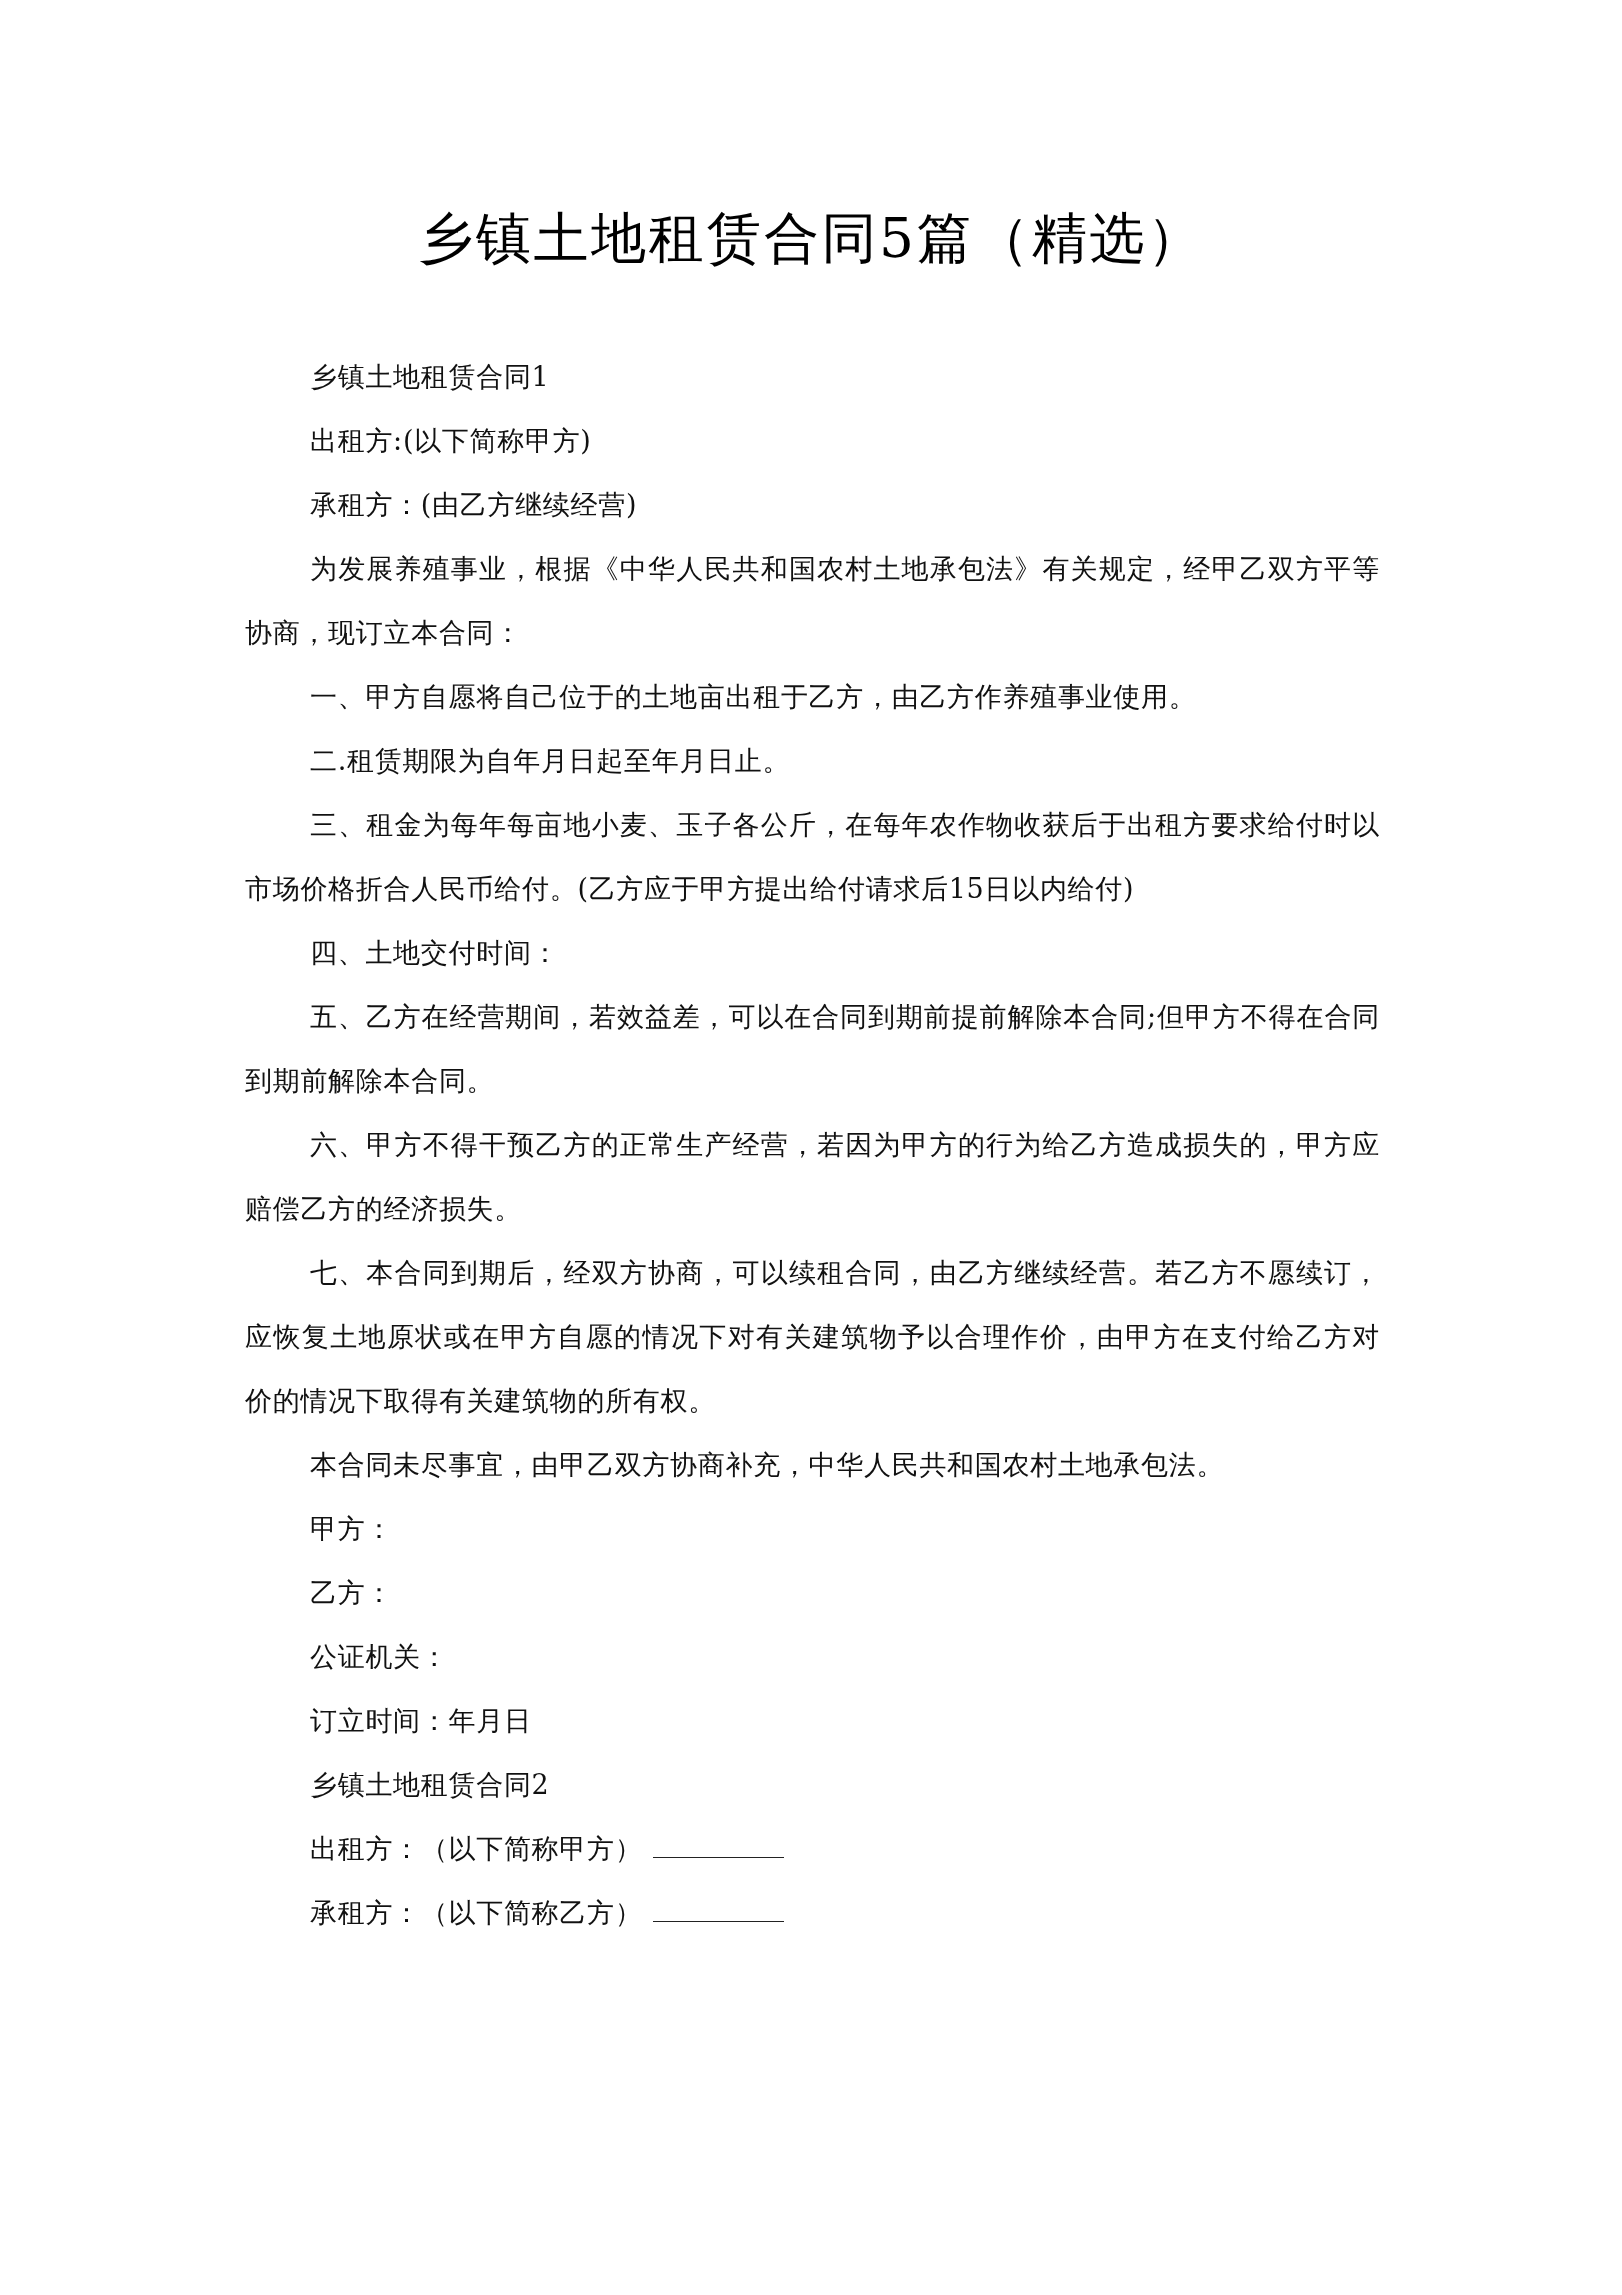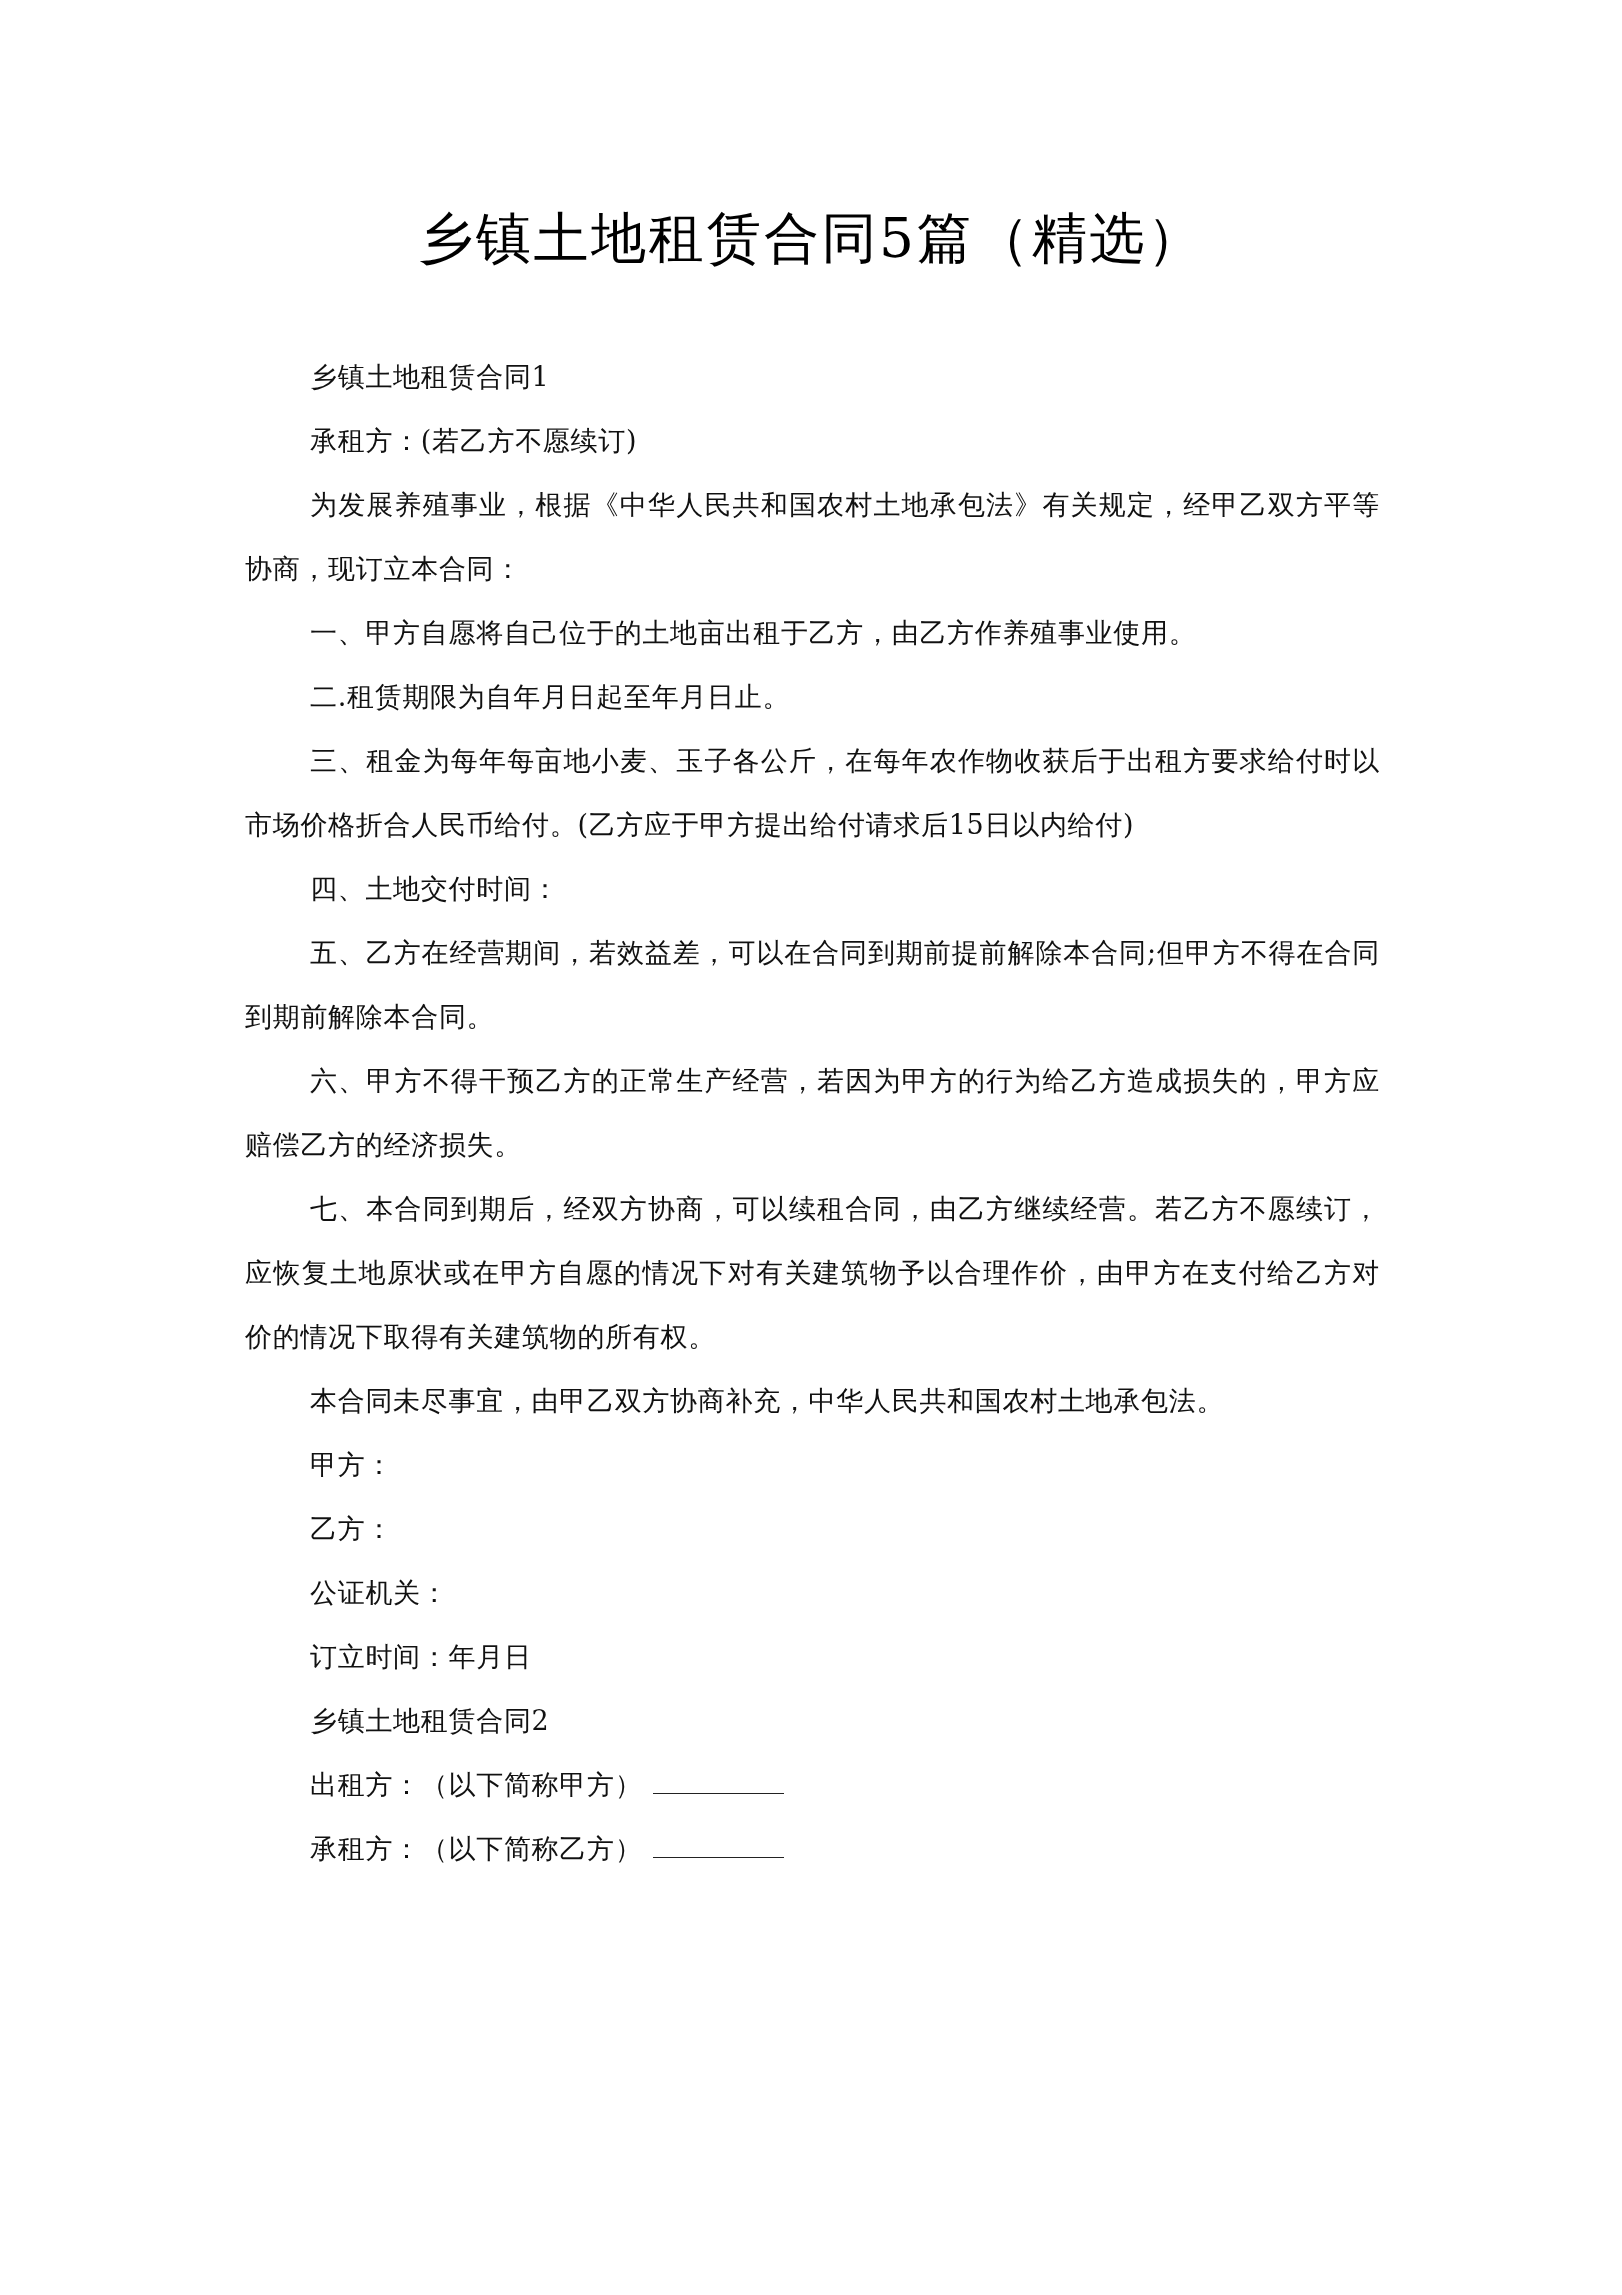--- a/index.html
+++ b/index.html
@@ -63,21 +63,22 @@
     }
   </style>
 </head>
 <body>
 
 <div class="page">
   <h1 class="title">乡镇土地租赁合同5篇（精选）</h1>
 
   <div class="body">
     <p class="p">乡镇土地租赁合同1</p>
-    <p class="p">承租方：(若乙方不愿续订)</p>
+    <p class="p">出租方:(以下简称甲方)</p>
+    <p class="p">承租方：(由乙方继续经营)</p>
     <p class="p">为发展养殖事业，根据《中华人民共和国农村土地承包法》有关规定，经甲乙双方平等协商，现订立本合同：</p>
     <p class="p">一、甲方自愿将自己位于的土地亩出租于乙方，由乙方作养殖事业使用。</p>
     <p class="p">二.租赁期限为自年月日起至年月日止。</p>
     <p class="p">三、租金为每年每亩地小麦、玉子各公斤，在每年农作物收获后于出租方要求给付时以市场价格折合人民币给付。(乙方应于甲方提出给付请求后15日以内给付)</p>
     <p class="p">四、土地交付时间：</p>
     <p class="p">五、乙方在经营期间，若效益差，可以在合同到期前提前解除本合同;但甲方不得在合同到期前解除本合同。</p>
     <p class="p">六、甲方不得干预乙方的正常生产经营，若因为甲方的行为给乙方造成损失的，甲方应赔偿乙方的经济损失。</p>
     <p class="p">七、本合同到期后，经双方协商，可以续租合同，由乙方继续经营。若乙方不愿续订，应恢复土地原状或在甲方自愿的情况下对有关建筑物予以合理作价，由甲方在支付给乙方对价的情况下取得有关建筑物的所有权。</p>
     <p class="p">本合同未尽事宜，由甲乙双方协商补充，中华人民共和国农村土地承包法。</p>
     <p class="p">甲方：</p>

